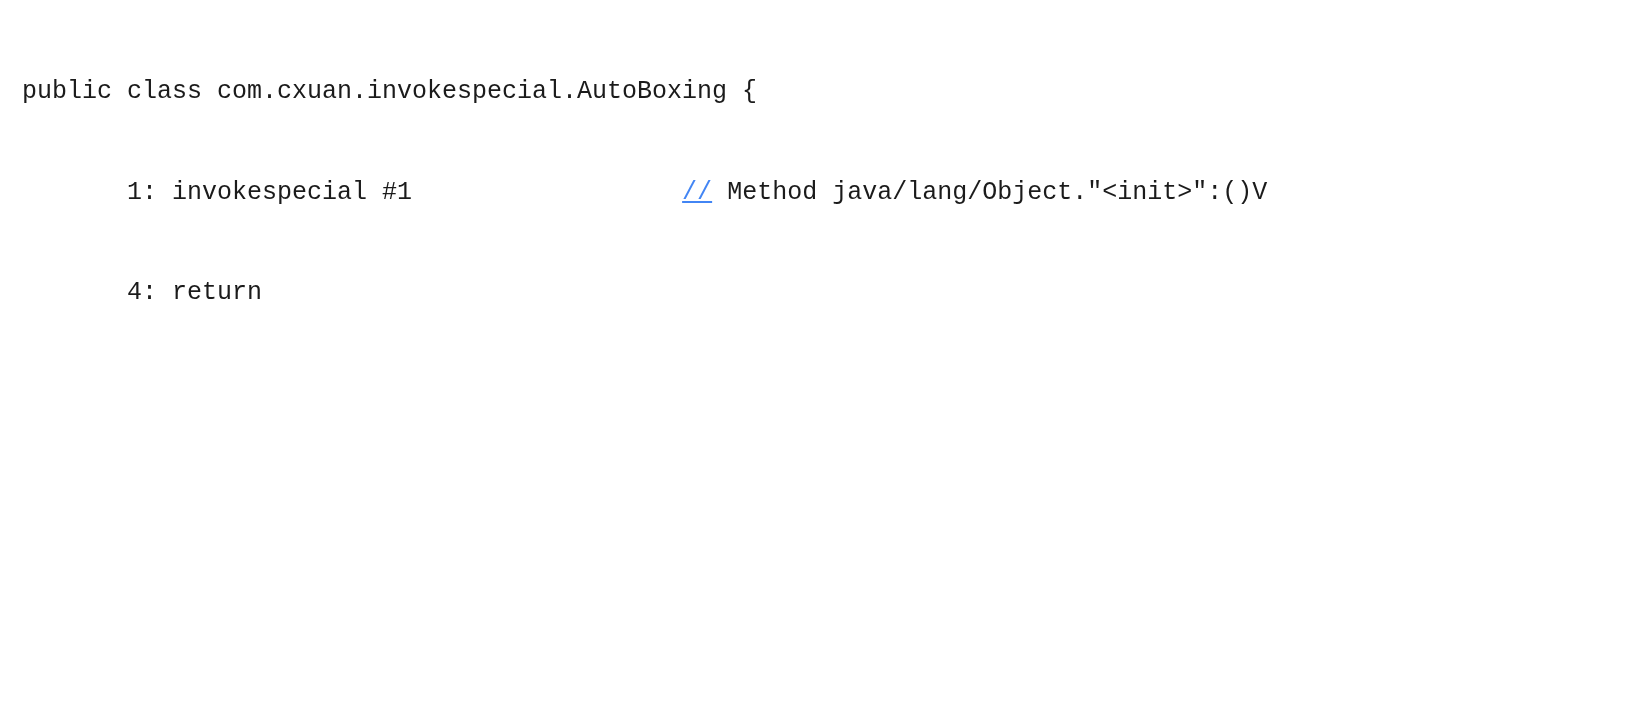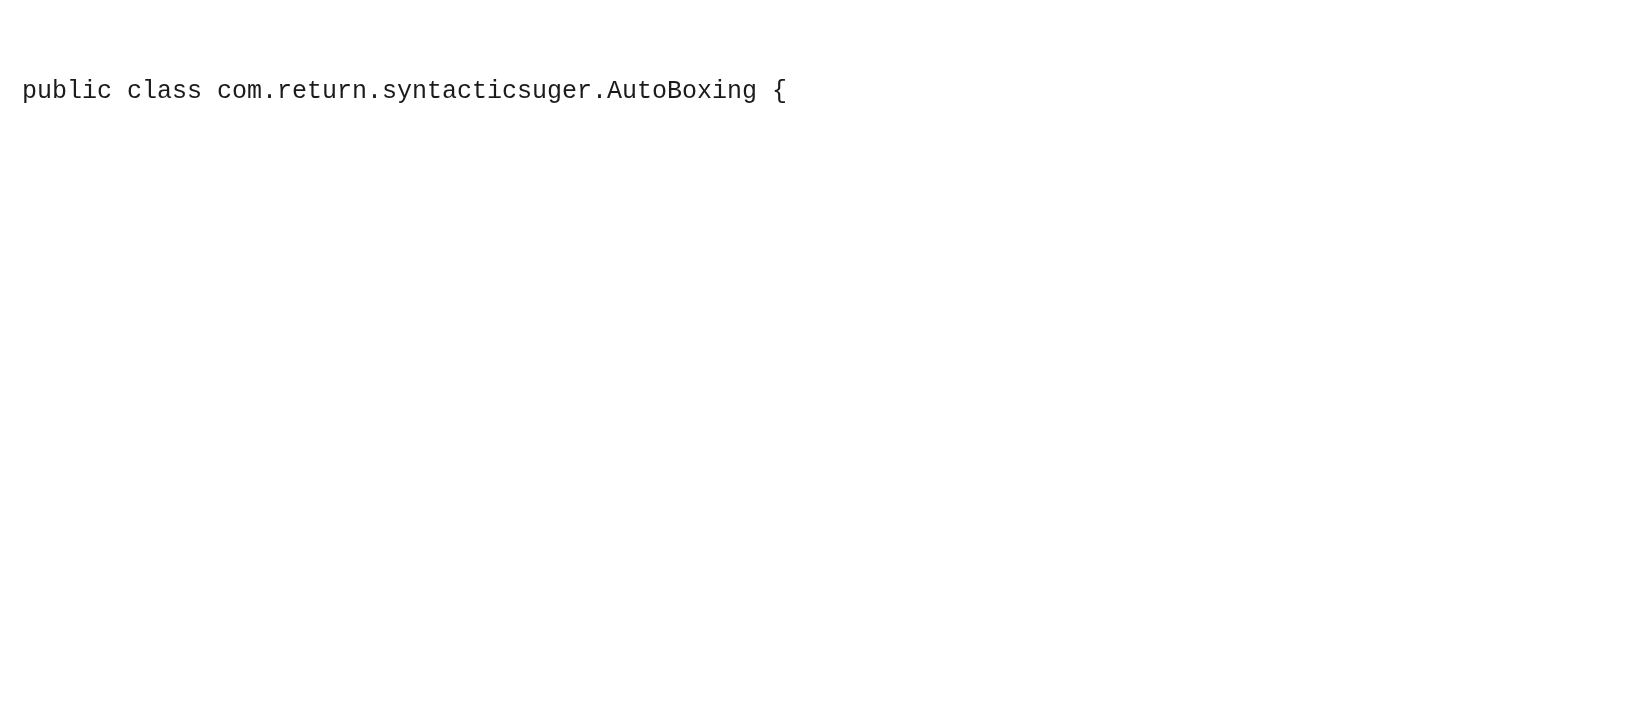--- a/index.html
+++ b/index.html
@@ -28,21 +28,23 @@
     color: #4285f4;
     text-decoration: underline;
     cursor: pointer;
   }
 </style>
 </head>
 <body>
 
 <div class="viewport">
   <div class="code-block">
-    <div class="code-line"><span>public class com.return.syntacticsuger.AutoBoxing {</span></div>
+    <div class="code-line"><span>public class com.cxuan.invokespecial.AutoBoxing {</span></div>
+    <div class="code-line"><span>       1: invokespecial #1                  </span><span class="comment-link">//</span><span> Method java/lang/Object."&lt;init&gt;":()V</span></div>
+    <div class="code-line"><span>       4: return</span></div>
     <div class="code-line"><span></span></div>
     
     
     
     
     
     
     
     
     

